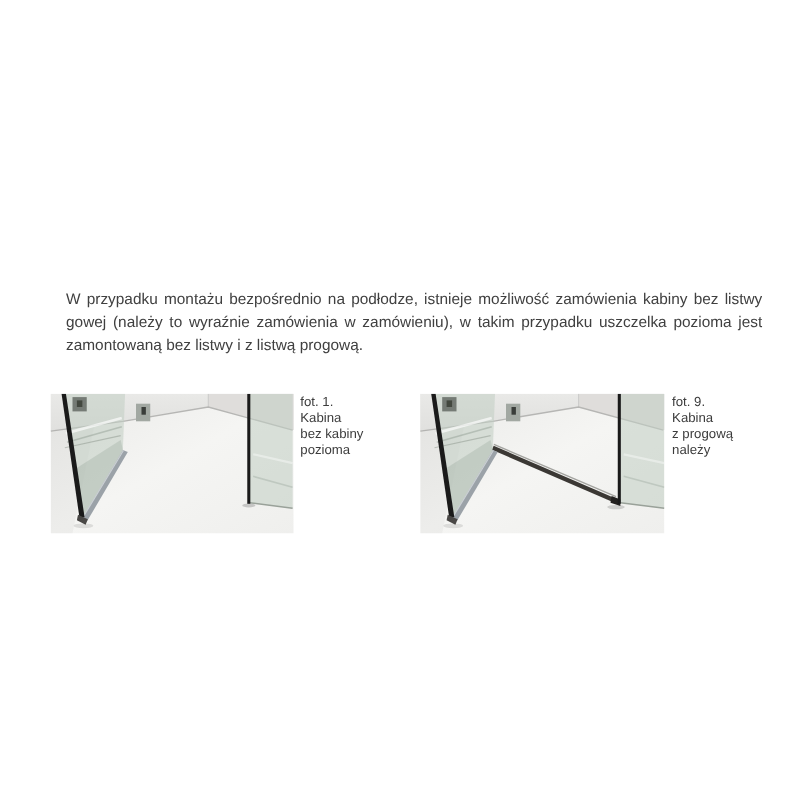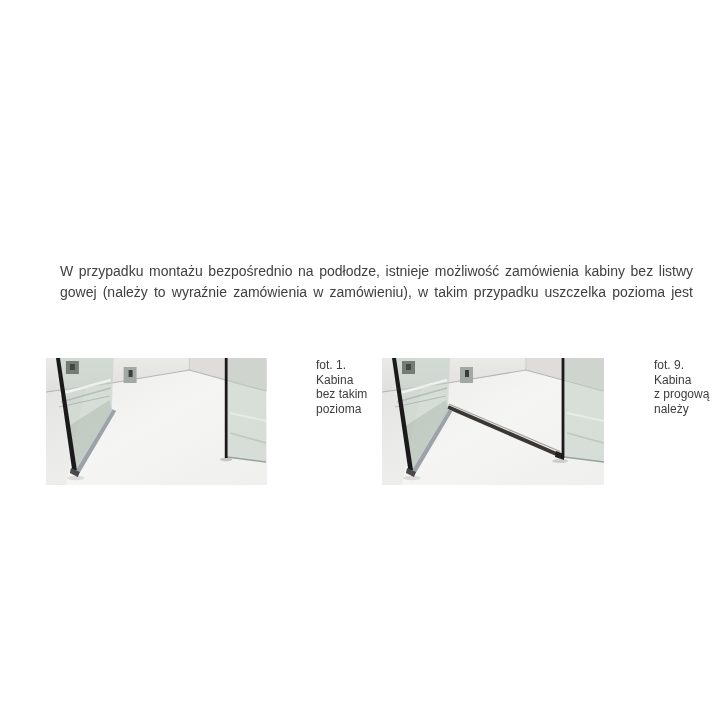--- a/index.html
+++ b/index.html
@@ -7,33 +7,34 @@
         font-family:"Liberation Sans","DejaVu Sans",sans-serif;}
   .paragraph{position:absolute;left:60px;top:261px;width:633px;
              font-size:14px;line-height:21px;color:#404040;}
   .jline{text-align:justify;text-align-last:justify;white-space:normal;height:21px;overflow:hidden;}
   .lline{text-align:left;height:21px;}
   .photo{position:absolute;top:358px;width:222px;height:127px;}
   .photo svg{display:block;width:222px;height:127px;}
   .photo1{left:46px;width:221px;}
   .photo1 svg{width:221px;}
   .photo2{left:382px;}
-  .caption{position:absolute;top:358px;font-size:12px;line-height:14.5px;color:#3c3c3c;margin-left:43px;}
+  .caption{position:absolute;top:358px;font-size:12px;line-height:14.5px;color:#3c3c3c;}
   .caption1{left:273px;}
   .caption2{left:611px;}
   figure{margin:0;}
 </style>
 </head>
 <body>
 
 <div class="page">
 
   <div class="paragraph">
     <div class="jline">W przypadku montażu bezpośrednio na podłodze, istnieje możliwość zamówienia kabiny bez listwy pro-</div>
     <div class="jline">gowej (należy to wyraźnie zamówienia w zamówieniu), w takim przypadku uszczelka pozioma jest wyższa.</div>
+    <div class="lline">zamontowaną bez listwy i z listwą progową.</div>
   </div>
 
   <figure class="photo photo1">
     <svg viewBox="0 0 222 127" preserveAspectRatio="none">
       <defs>
         <linearGradient id="wallGradA" x1="0" y1="0" x2="0" y2="1">
           <stop offset="0" stop-color="#e9e9e7"></stop>
             <stop offset="1" stop-color="#e0e0de"></stop>
         </linearGradient>
         <linearGradient id="floorGradA" x1="0" y1="0" x2="1" y2="1">
@@ -73,21 +74,21 @@
         <path d="M182,99 L221,104" stroke="#99a199" stroke-width="1.5" fill="none"></path>
         <rect x="179.6" y="0" width="2.8" height="100" fill="#1a1a1a"></rect>
         <ellipse cx="181" cy="101.5" rx="6" ry="1.8" fill="rgba(0,0,0,0.18)"></ellipse>
       </g>
     </svg>
   </figure>
 
   <figcaption class="caption caption1">
     <div>fot. 1.</div>
     <div>Kabina</div>
-    <div>bez takim</div>
+    <div>bez kabiny</div>
     <div>pozioma</div>
   </figcaption>
 
   <figure class="photo photo2">
     <svg viewBox="0 0 222 127" preserveAspectRatio="none">
       <defs>
         <linearGradient id="wallGradB" x1="0" y1="0" x2="0" y2="1">
           <stop offset="0" stop-color="#e9e9e7"></stop>
             <stop offset="1" stop-color="#e0e0de"></stop>
         </linearGradient>

